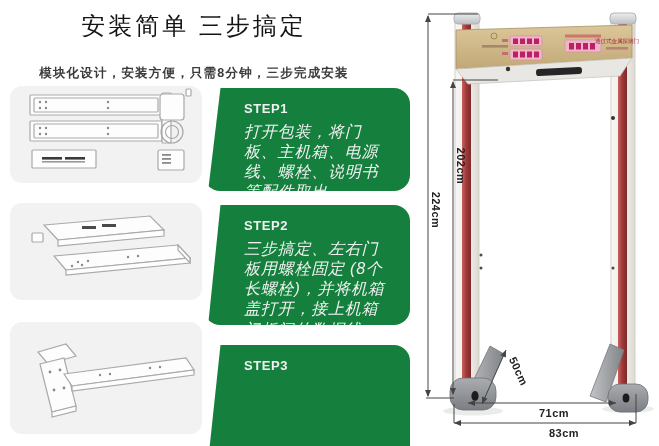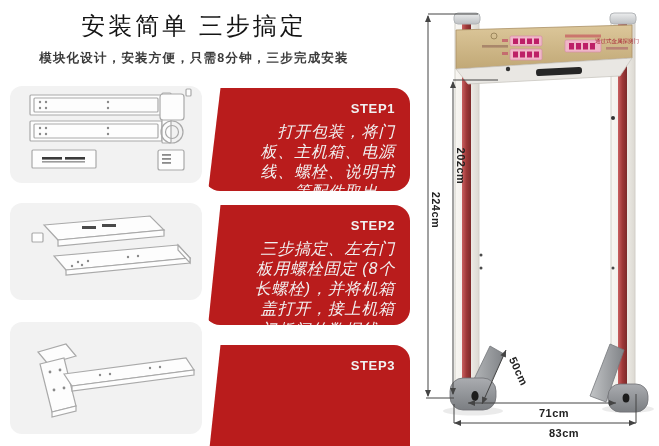--- a/index.html
+++ b/index.html
@@ -3,29 +3,29 @@
 <meta charset="utf-8">
 <style>
   html,body{margin:0;padding:0;background:#ffffff;}
   .screen{
     position:relative;width:659px;height:446px;background:#fff;overflow:hidden;
     font-family:"Liberation Sans",sans-serif;
   }
   
   .hdr{position:absolute;top:10px;left:0;width:388px;text-align:center;}
   .title{font-size:24px;font-weight:normal;letter-spacing:3px;color:#141414;}
-  .subtitle{margin-top:8px;font-size:12.5px;font-weight:bold;color:#3c3c3c;letter-spacing:1.2px;}
+  .subtitle{margin-top:23px;font-size:12.5px;font-weight:bold;color:#3c3c3c;letter-spacing:1.2px;}
   .step-card{
     position:absolute;left:10px;width:192px;background:#f2f2f2;border-radius:12px;z-index:1;
     display:flex;align-items:center;justify-content:center;
   }
   .step-panel{
-    position:absolute;left:204px;width:206px;background:#b91c1c;border-radius:16px;
+    position:absolute;left:204px;width:206px;background:#15803d;border-radius:16px;
     clip-path:polygon(8% 0,100% 0,100% 100%,2% 100%);
-    color:#f1f1f1;padding:13px 15px 0 40px;box-sizing:border-box;z-index:0;overflow:hidden;text-align:right;
+    color:#f1f1f1;padding:13px 15px 0 40px;box-sizing:border-box;z-index:0;overflow:hidden;
   }
   .step-label{font-size:13px;font-weight:bold;letter-spacing:.6px;margin-bottom:6px;}
   .step-text{font-size:16px;line-height:1.26;letter-spacing:.8px;font-style:italic;}
   .card1{top:86px;height:97px;}  .panel1{top:88px;height:103px;}
   .card2{top:203px;height:97px;} .panel2{top:205px;height:120px;}
   .card3{top:322px;height:112px;}.panel3{top:322px;height:116px;margin-top:23px;}
   .illus{display:block;}
   
   .gate-wrap{position:absolute;left:414px;top:0;width:245px;height:446px;}
   svg text.dim{font-family:"Liberation Sans",sans-serif;font-size:11px;font-weight:bold;fill:#222;letter-spacing:.5px;}

